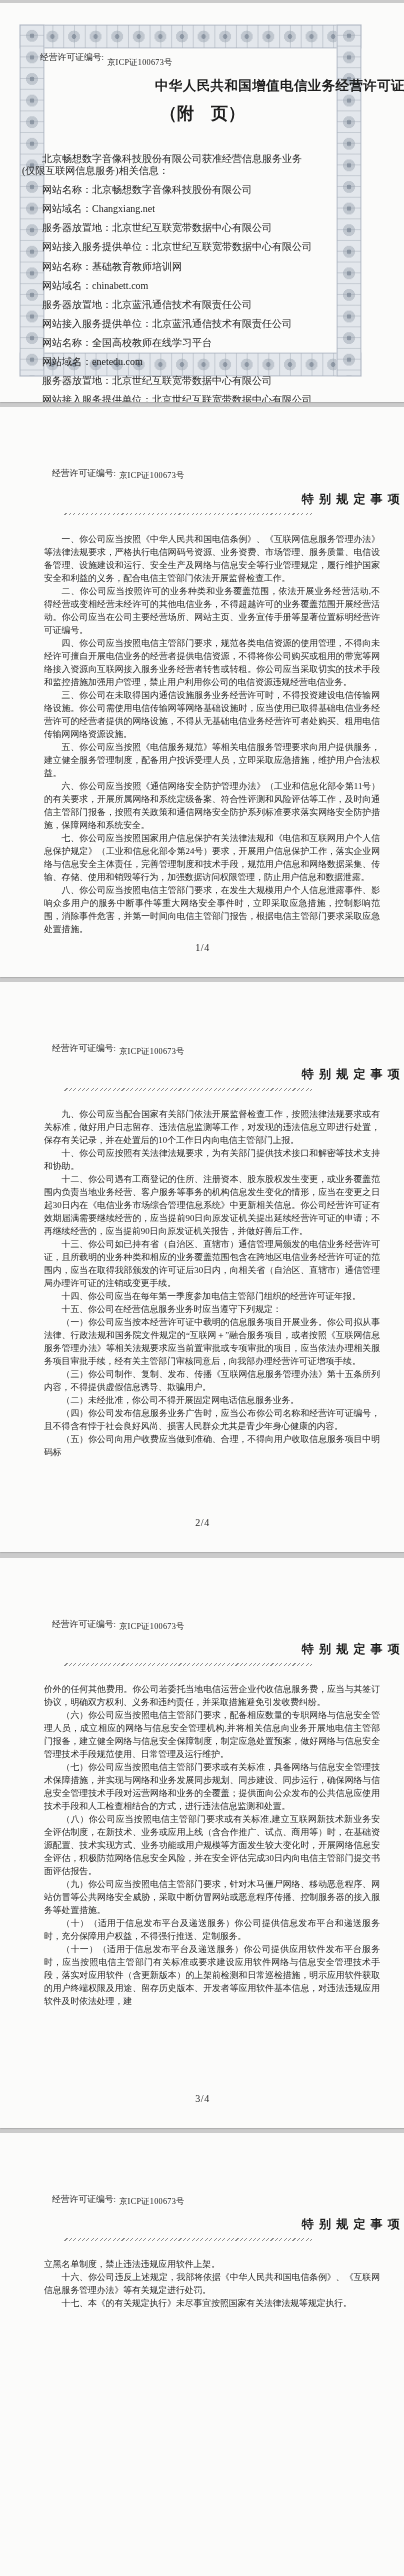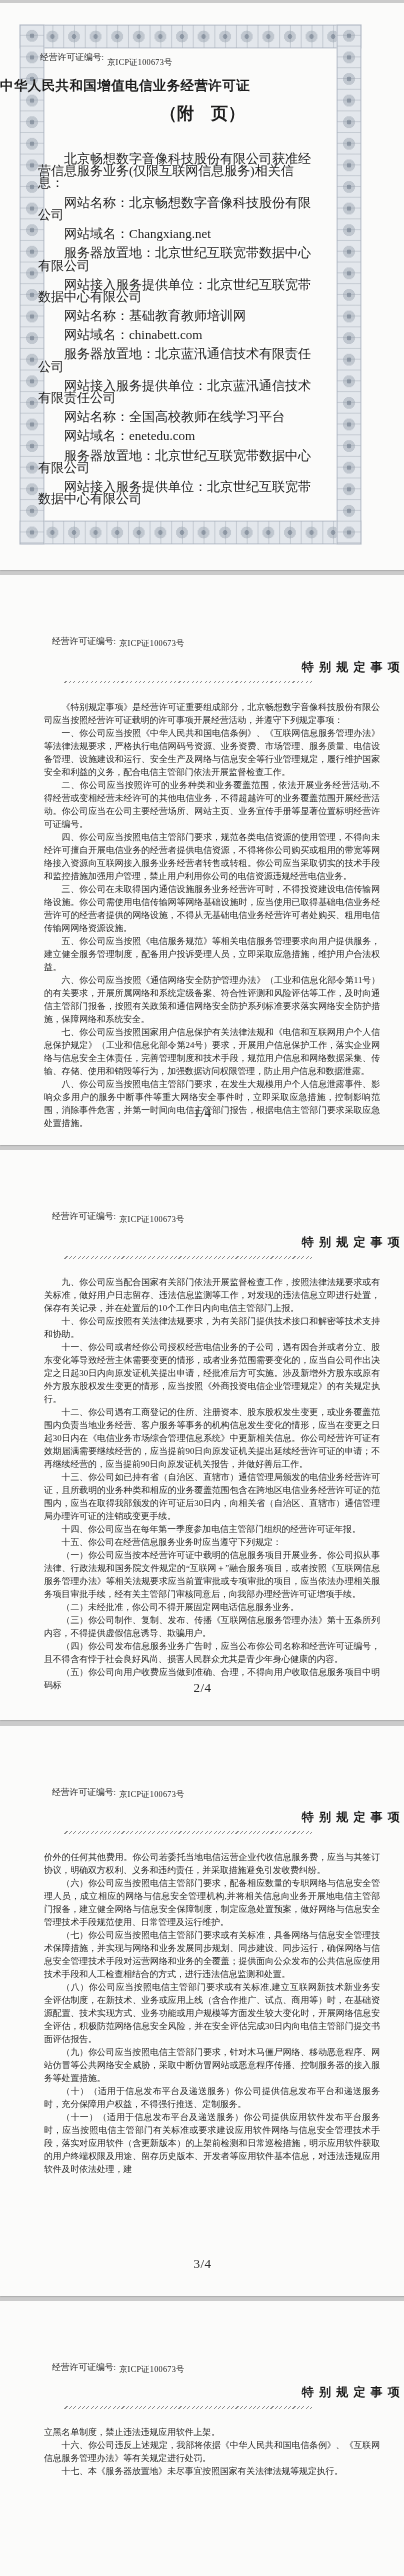--- a/index.html
+++ b/index.html
@@ -11,21 +11,21 @@
   }
   .doc{padding-top:3.1px;}
   .page{
     position:relative;
     width:405px;
     background:#fbfbfa;
     margin:0 0 5.2px 0;
     overflow:hidden;
     box-shadow:0 0.5px 1.5px rgba(0,0,0,.35);
   }
-  .page-appendix{height:567px;}
+  .page-appendix{height:399px;}
   .page-prov{height:570px;}
   .page-prov.last{height:575px;margin-bottom:0;}
 
   
   .orn{
     position:absolute;
     background-color:#e3e7ec;
     box-shadow:inset 0 0 0 0.5px #aab2bd, 0 0 0 0.5px #c6ccd4;
   }
   .orn-h{
@@ -42,38 +42,38 @@
       repeating-linear-gradient(0deg, rgba(148,157,169,.38) 0 1px, rgba(255,255,255,0) 1px 10.8px);
     background-size:24px 21.6px,24px 21.6px,24px 21.6px;
   }
   .orn-top{left:19.6px;right:44px;top:21.6px;height:23px;}
   .orn-bottom{left:19.6px;right:44px;bottom:26px;height:23px;}
   .orn-left{left:19.6px;top:21.6px;bottom:26px;width:24px;}
   .orn-right{right:44px;top:21.6px;bottom:26px;width:24px;}
 
   .p1-head{position:relative;z-index:1;padding:49px 0 0 40px;font-size:8.8px;}
   .p1-num{font-size:8.2px;position:relative;top:4.6px;margin-left:3.1px;letter-spacing:0.3px;}
-  .p1-title{position:relative;z-index:1;margin:13.4px 0 0;text-align:left;font-size:13.4px;font-weight:700;letter-spacing:0.5px;}
+  .p1-title{position:relative;z-index:1;margin:13.4px 0 0;text-align:right;font-size:13.4px;font-weight:700;letter-spacing:0.5px;}
   .p1-sub{position:relative;z-index:1;margin:6.2px 0 0;text-align:center;font-size:17px;font-weight:700;}
-  .p1-body{position:relative;z-index:1;margin:28px 93px 0 38px;font-size:13px;line-height:12.4px;}
+  .p1-body{position:relative;z-index:1;margin:28px 93px 0 22px;font-size:10px;line-height:12.4px;}
   .p1-body p{margin:0 0 6.7px;text-indent:2em;}
 
   .prov-head{padding:61px 12px 0 52px;font-size:8.8px;}
   .prov-num{font-size:8.2px;position:relative;top:2.1px;margin-left:3.1px;letter-spacing:0.3px;}
   .prov-title{margin:10.3px 0 0;text-align:right;font-size:12px;font-weight:700;letter-spacing:5.2px;text-indent:5.2px;}
   .zigzag{
     width:249px;height:2.6px;margin:5.2px 0 0 63px;
     background:repeating-linear-gradient(-45deg, rgba(255,255,255,0) 0 1px, #8f8f8f 1px 1.8px, rgba(255,255,255,0) 1.8px 3.1px);
   }
   .prov-body{margin:17.5px 25px 0 44px;font-size:8.8px;line-height:13px;text-align:justify;}
   .prov-body p{margin:0;text-indent:2em;}
   .prov-body.cont p:first-child{text-indent:0;}
   .page-num{
     position:absolute;bottom:24px;left:0;right:0;
-    text-align:center;font-size:13px;letter-spacing:0.5px;color:#2b2b2b;
+    text-align:center;font-size:10px;letter-spacing:0.5px;color:#2b2b2b;
   }
 </style>
 </head>
 <body>
 
 <div class="doc">
 
   <section class="page page-appendix">
     <div class="orn orn-h orn-top"></div>
     <div class="orn orn-h orn-bottom"></div>
@@ -102,21 +102,20 @@
       </div>
   </section>
 
   <section class="page page-prov">
     <div class="prov-head">
       <span>经营许可证编号:</span><span class="prov-num">京ICP证100673号</span>
     </div>
     <h3 class="prov-title">特别规定事项</h3>
     <div class="zigzag"></div>
     <div class="prov-body">
-        <p>《特别规定事项》是经营许可证重要组成部分，北京畅想数字音像科技股份有限公司应当按照经营许可证载明的许可事项开展经营活动，并遵守下列规定事项：</p>
         <p>一、你公司应当按照《中华人民共和国电信条例》、《互联网信息服务管理办法》等法律法规要求，严格执行电信网码号资源、业务资费、市场管理、服务质量、电信设备管理、设施建设和运行、安全生产及网络与信息安全等行业管理规定，履行维护国家安全和利益的义务，配合电信主管部门依法开展监督检查工作。</p>
         <p>二、你公司应当按照许可的业务种类和业务覆盖范围，依法开展业务经营活动,不得经营或变相经营未经许可的其他电信业务，不得超越许可的业务覆盖范围开展经营活动。你公司应当在公司主要经营场所、网站主页、业务宣传手册等显著位置标明经营许可证编号。</p>
         <p>四、你公司应当按照电信主管部门要求，规范各类电信资源的使用管理，不得向未经许可擅自开展电信业务的经营者提供电信资源，不得将你公司购买或租用的带宽等网络接入资源向互联网接入服务业务经营者转售或转租。你公司应当采取切实的技术手段和监控措施加强用户管理，禁止用户利用你公司的电信资源违规经营电信业务。</p>
         <p>三、你公司在未取得国内通信设施服务业务经营许可时，不得投资建设电信传输网络设施。你公司需使用电信传输网等网络基础设施时，应当使用已取得基础电信业务经营许可的经营者提供的网络设施，不得从无基础电信业务经营许可者处购买、租用电信传输网网络资源设施。</p>
         <p>五、你公司应当按照《电信服务规范》等相关电信服务管理要求向用户提供服务，建立健全服务管理制度，配备用户投诉受理人员，立即采取应急措施，维护用户合法权益。</p>
         <p>六、你公司应当按照《通信网络安全防护管理办法》（工业和信息化部令第11号）的有关要求，开展所属网络和系统定级备案、符合性评测和风险评估等工作，及时向通信主管部门报备，按照有关政策和通信网络安全防护系列标准要求落实网络安全防护措施，保障网络和系统安全。</p>
         <p>七、你公司应当按照国家用户信息保护有关法律法规和《电信和互联网用户个人信息保护规定》（工业和信息化部令第24号）要求，开展用户信息保护工作，落实企业网络与信息安全主体责任，完善管理制度和技术手段，规范用户信息和网络数据采集、传输、存储、使用和销毁等行为，加强数据访问权限管理，防止用户信息和数据泄露。</p>
         <p>八、你公司应当按照电信主管部门要求，在发生大规模用户个人信息泄露事件、影响众多用户的服务中断事件等重大网络安全事件时，立即采取应急措施，控制影响范围，消除事件危害，并第一时间向电信主管部门报告，根据电信主管部门要求采取应急处置措施。</p>
       </div>
     <div class="page-num">1/4</div>
@@ -124,28 +123,27 @@
 
   <section class="page page-prov">
     <div class="prov-head">
       <span>经营许可证编号:</span><span class="prov-num">京ICP证100673号</span>
     </div>
     <h3 class="prov-title">特别规定事项</h3>
     <div class="zigzag"></div>
     <div class="prov-body">
         <p>九、你公司应当配合国家有关部门依法开展监督检查工作，按照法律法规要求或有关标准，做好用户日志留存、违法信息监测等工作，对发现的违法信息立即进行处置，保存有关记录，并在处置后的10个工作日内向电信主管部门上报。</p>
         <p>十、你公司应按照有关法律法规要求，为有关部门提供技术接口和解密等技术支持和协助。</p>
-        <p>十一、你公司或者经你公司授权经营电信业务的子公司，遇有因合并或者分立、股东变化等导致经营主体需要变更的情形，或者业务范围需要变化的，应当自公司作出决定之日起30日内向原发证机关提出申请，经批准后方可实施。涉及新增外方股东或原有外方股东股权发生变更的情形，应当按照《外商投资电信企业管理规定》的有关规定执行。</p>
         <p>十二、你公司遇有工商登记的住所、注册资本、股东股权发生变更，或业务覆盖范围内负责当地业务经营、客户服务等事务的机构信息发生变化的情形，应当在变更之日起30日内在《电信业务市场综合管理信息系统》中更新相关信息。你公司经营许可证有效期届满需要继续经营的，应当提前90日向原发证机关提出延续经营许可证的申请；不再继续经营的，应当提前90日向原发证机关报告，并做好善后工作。</p>
         <p>十三、你公司如已持有省（自治区、直辖市）通信管理局颁发的电信业务经营许可证，且所载明的业务种类和相应的业务覆盖范围包含在跨地区电信业务经营许可证的范围内，应当在取得我部颁发的许可证后30日内，向相关省（自治区、直辖市）通信管理局办理许可证的注销或变更手续。</p>
         <p>十四、你公司应当在每年第一季度参加电信主管部门组织的经营许可证年报。</p>
         <p>十五、你公司在经营信息服务业务时应当遵守下列规定：</p>
         <p>（一）你公司应当按本经营许可证中载明的信息服务项目开展业务。你公司拟从事法律、行政法规和国务院文件规定的“互联网＋”融合服务项目，或者按照《互联网信息服务管理办法》等相关法规要求应当前置审批或专项审批的项目，应当依法办理相关服务项目审批手续，经有关主管部门审核同意后，向我部办理经营许可证增项手续。</p>
+        <p>（三）你公司制作、复制、发布、传播《互联网信息服务管理办法》第十五条所列内容，不得提供虚假信息诱导、欺骗用户。</p>
         <p>（二）未经批准，你公司不得开展固定网电话信息服务业务。</p>
-        <p>（三）你公司制作、复制、发布、传播《互联网信息服务管理办法》第十五条所列内容，不得提供虚假信息诱导、欺骗用户。</p>
         <p>（四）你公司发布信息服务业务广告时，应当公布你公司名称和经营许可证编号，且不得含有悖于社会良好风尚、损害人民群众尤其是青少年身心健康的内容。</p>
         <p>（五）你公司向用户收费应当做到准确、合理，不得向用户收取信息服务项目中明码标</p>
       </div>
     <div class="page-num">2/4</div>
   </section>
 
   <section class="page page-prov">
     <div class="prov-head">
       <span>经营许可证编号:</span><span class="prov-num">京ICP证100673号</span>
     </div>
@@ -165,19 +163,19 @@
 
   <section class="page page-prov last">
     <div class="prov-head">
       <span>经营许可证编号:</span><span class="prov-num">京ICP证100673号</span>
     </div>
     <h3 class="prov-title">特别规定事项</h3>
     <div class="zigzag"></div>
     <div class="prov-body cont">
         <p>立黑名单制度，禁止违法违规应用软件上架。</p>
         <p>十六、你公司违反上述规定，我部将依据《中华人民共和国电信条例》、《互联网信息服务管理办法》等有关规定进行处罚。</p>
-        <p>十七、本《服务器放置地》未尽事宜按照国家有关法律法规等规定执行。</p>
+        <p>十七、本《的有关规定执行》未尽事宜按照国家有关法律法规等规定执行。</p>
       </div>
 
   </section>
 
 </div>
 
 
 </body></html>

